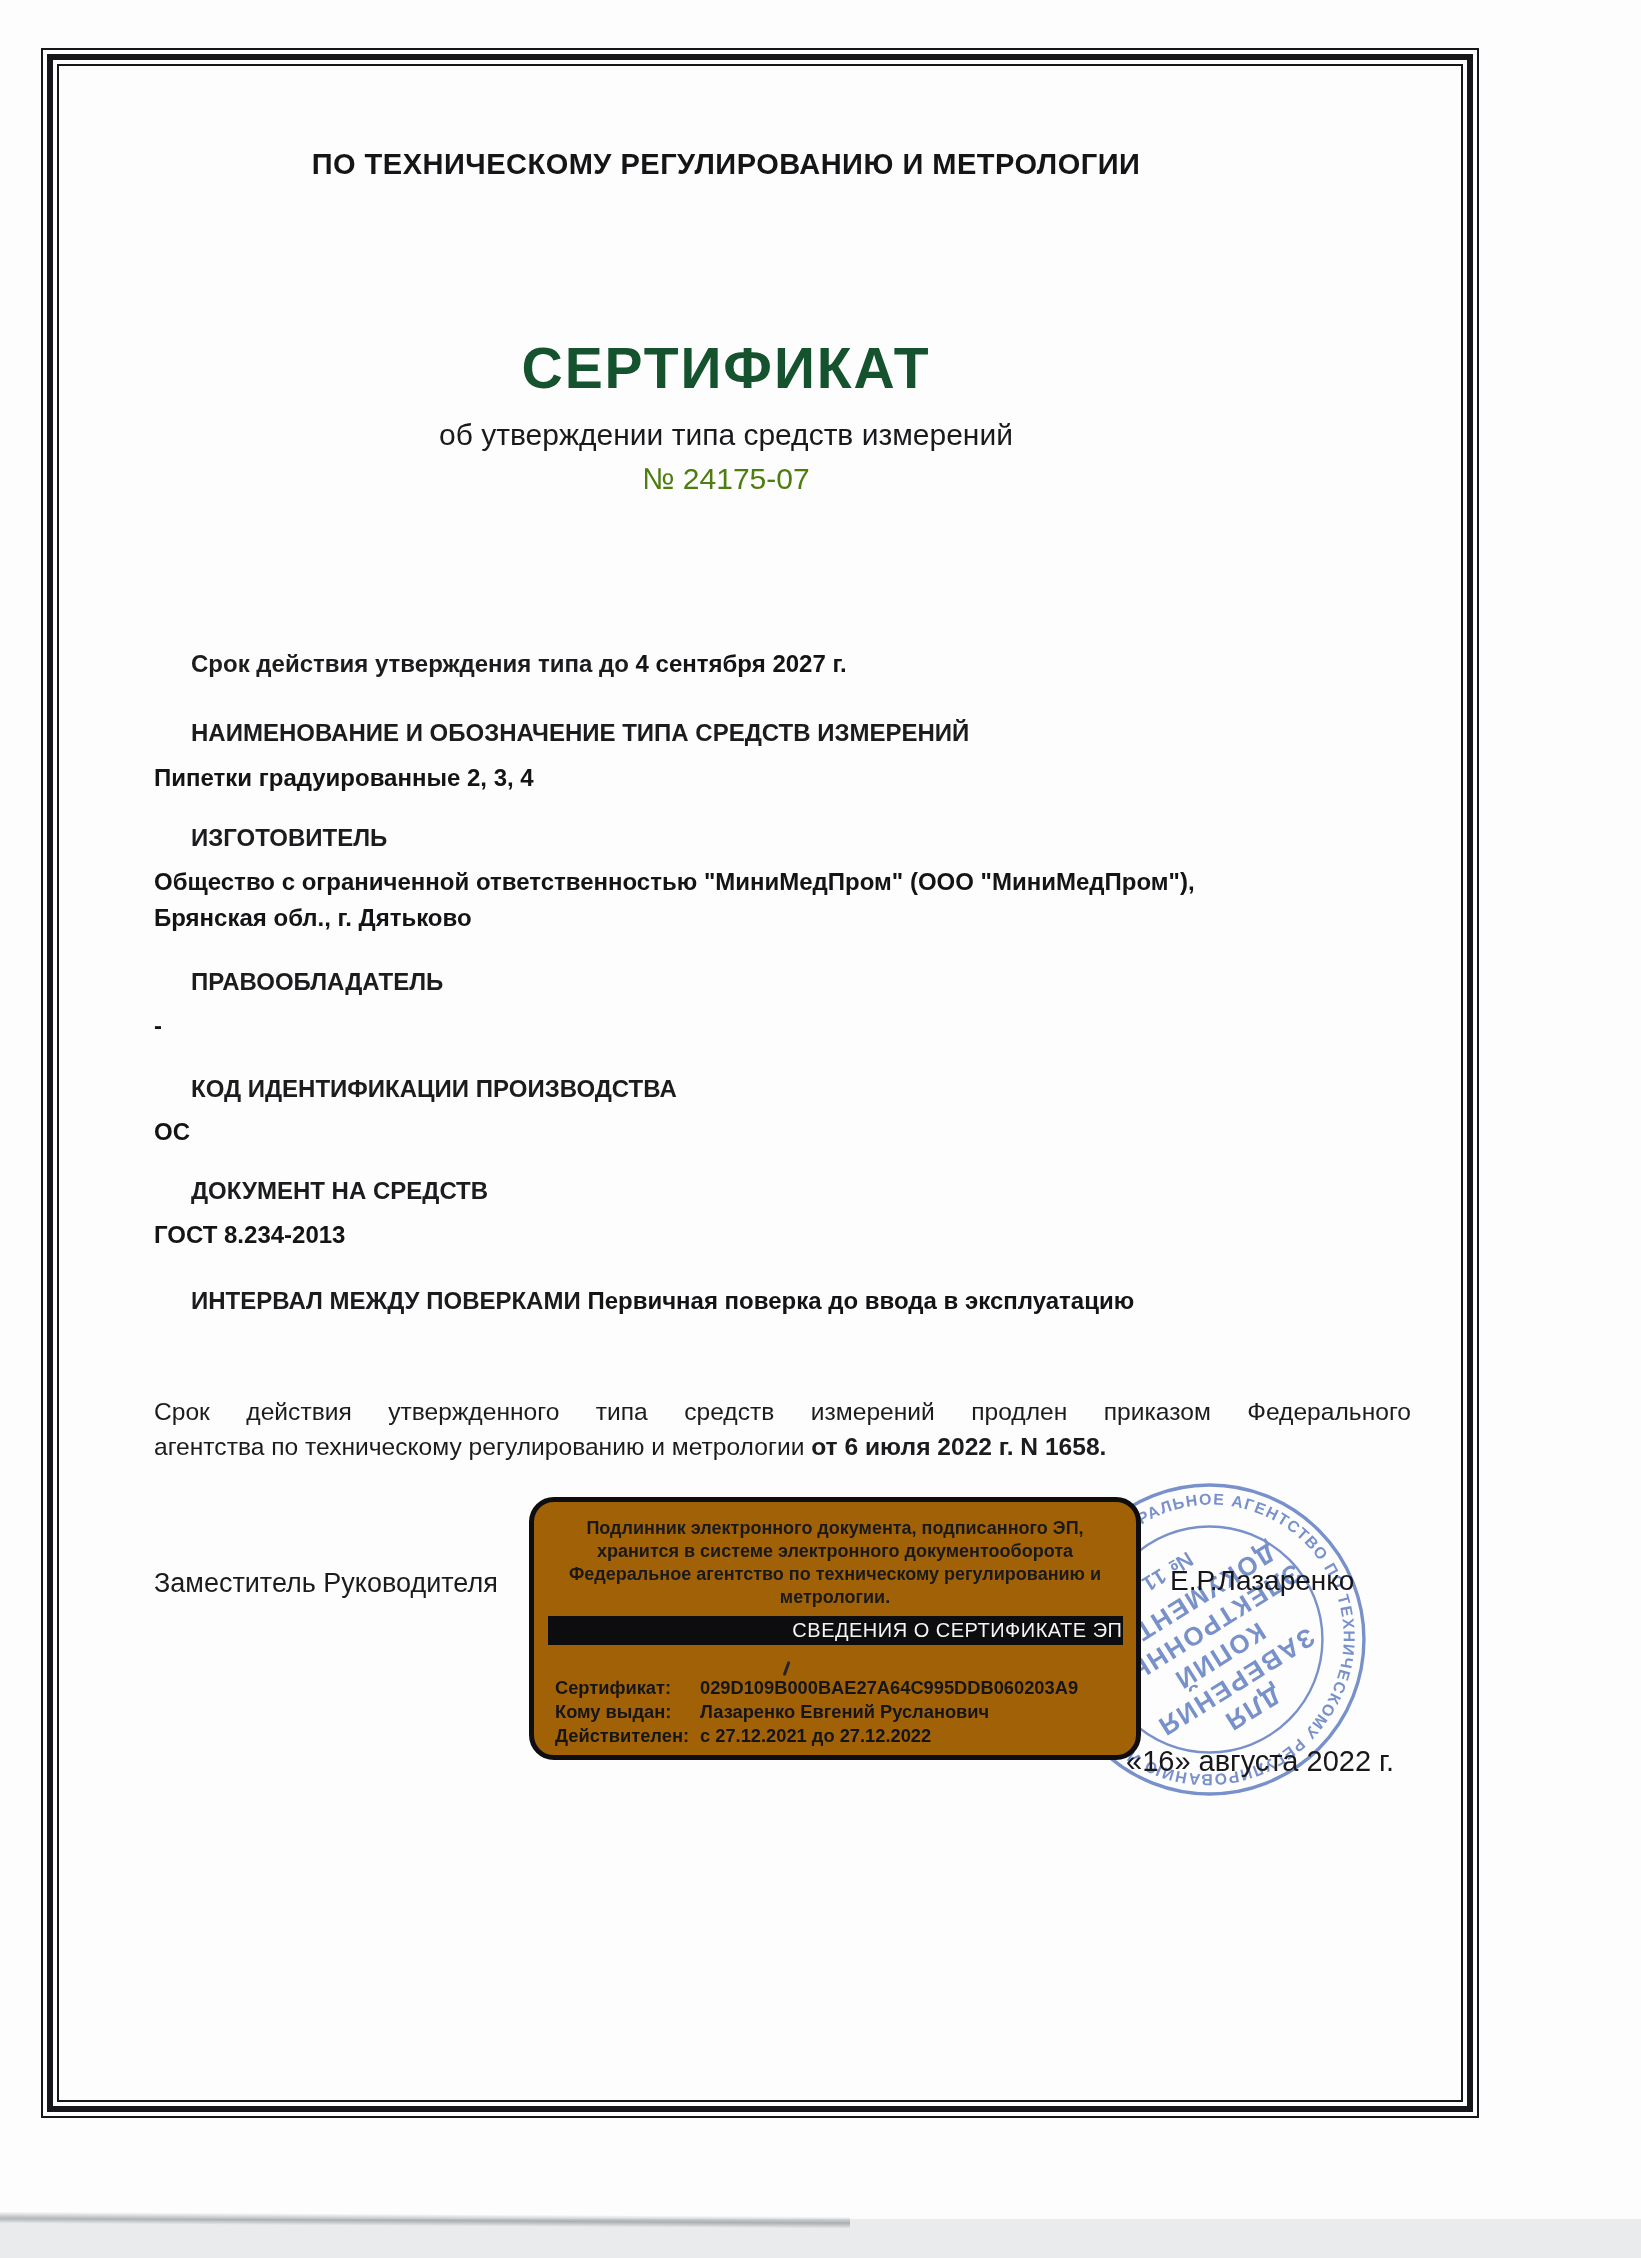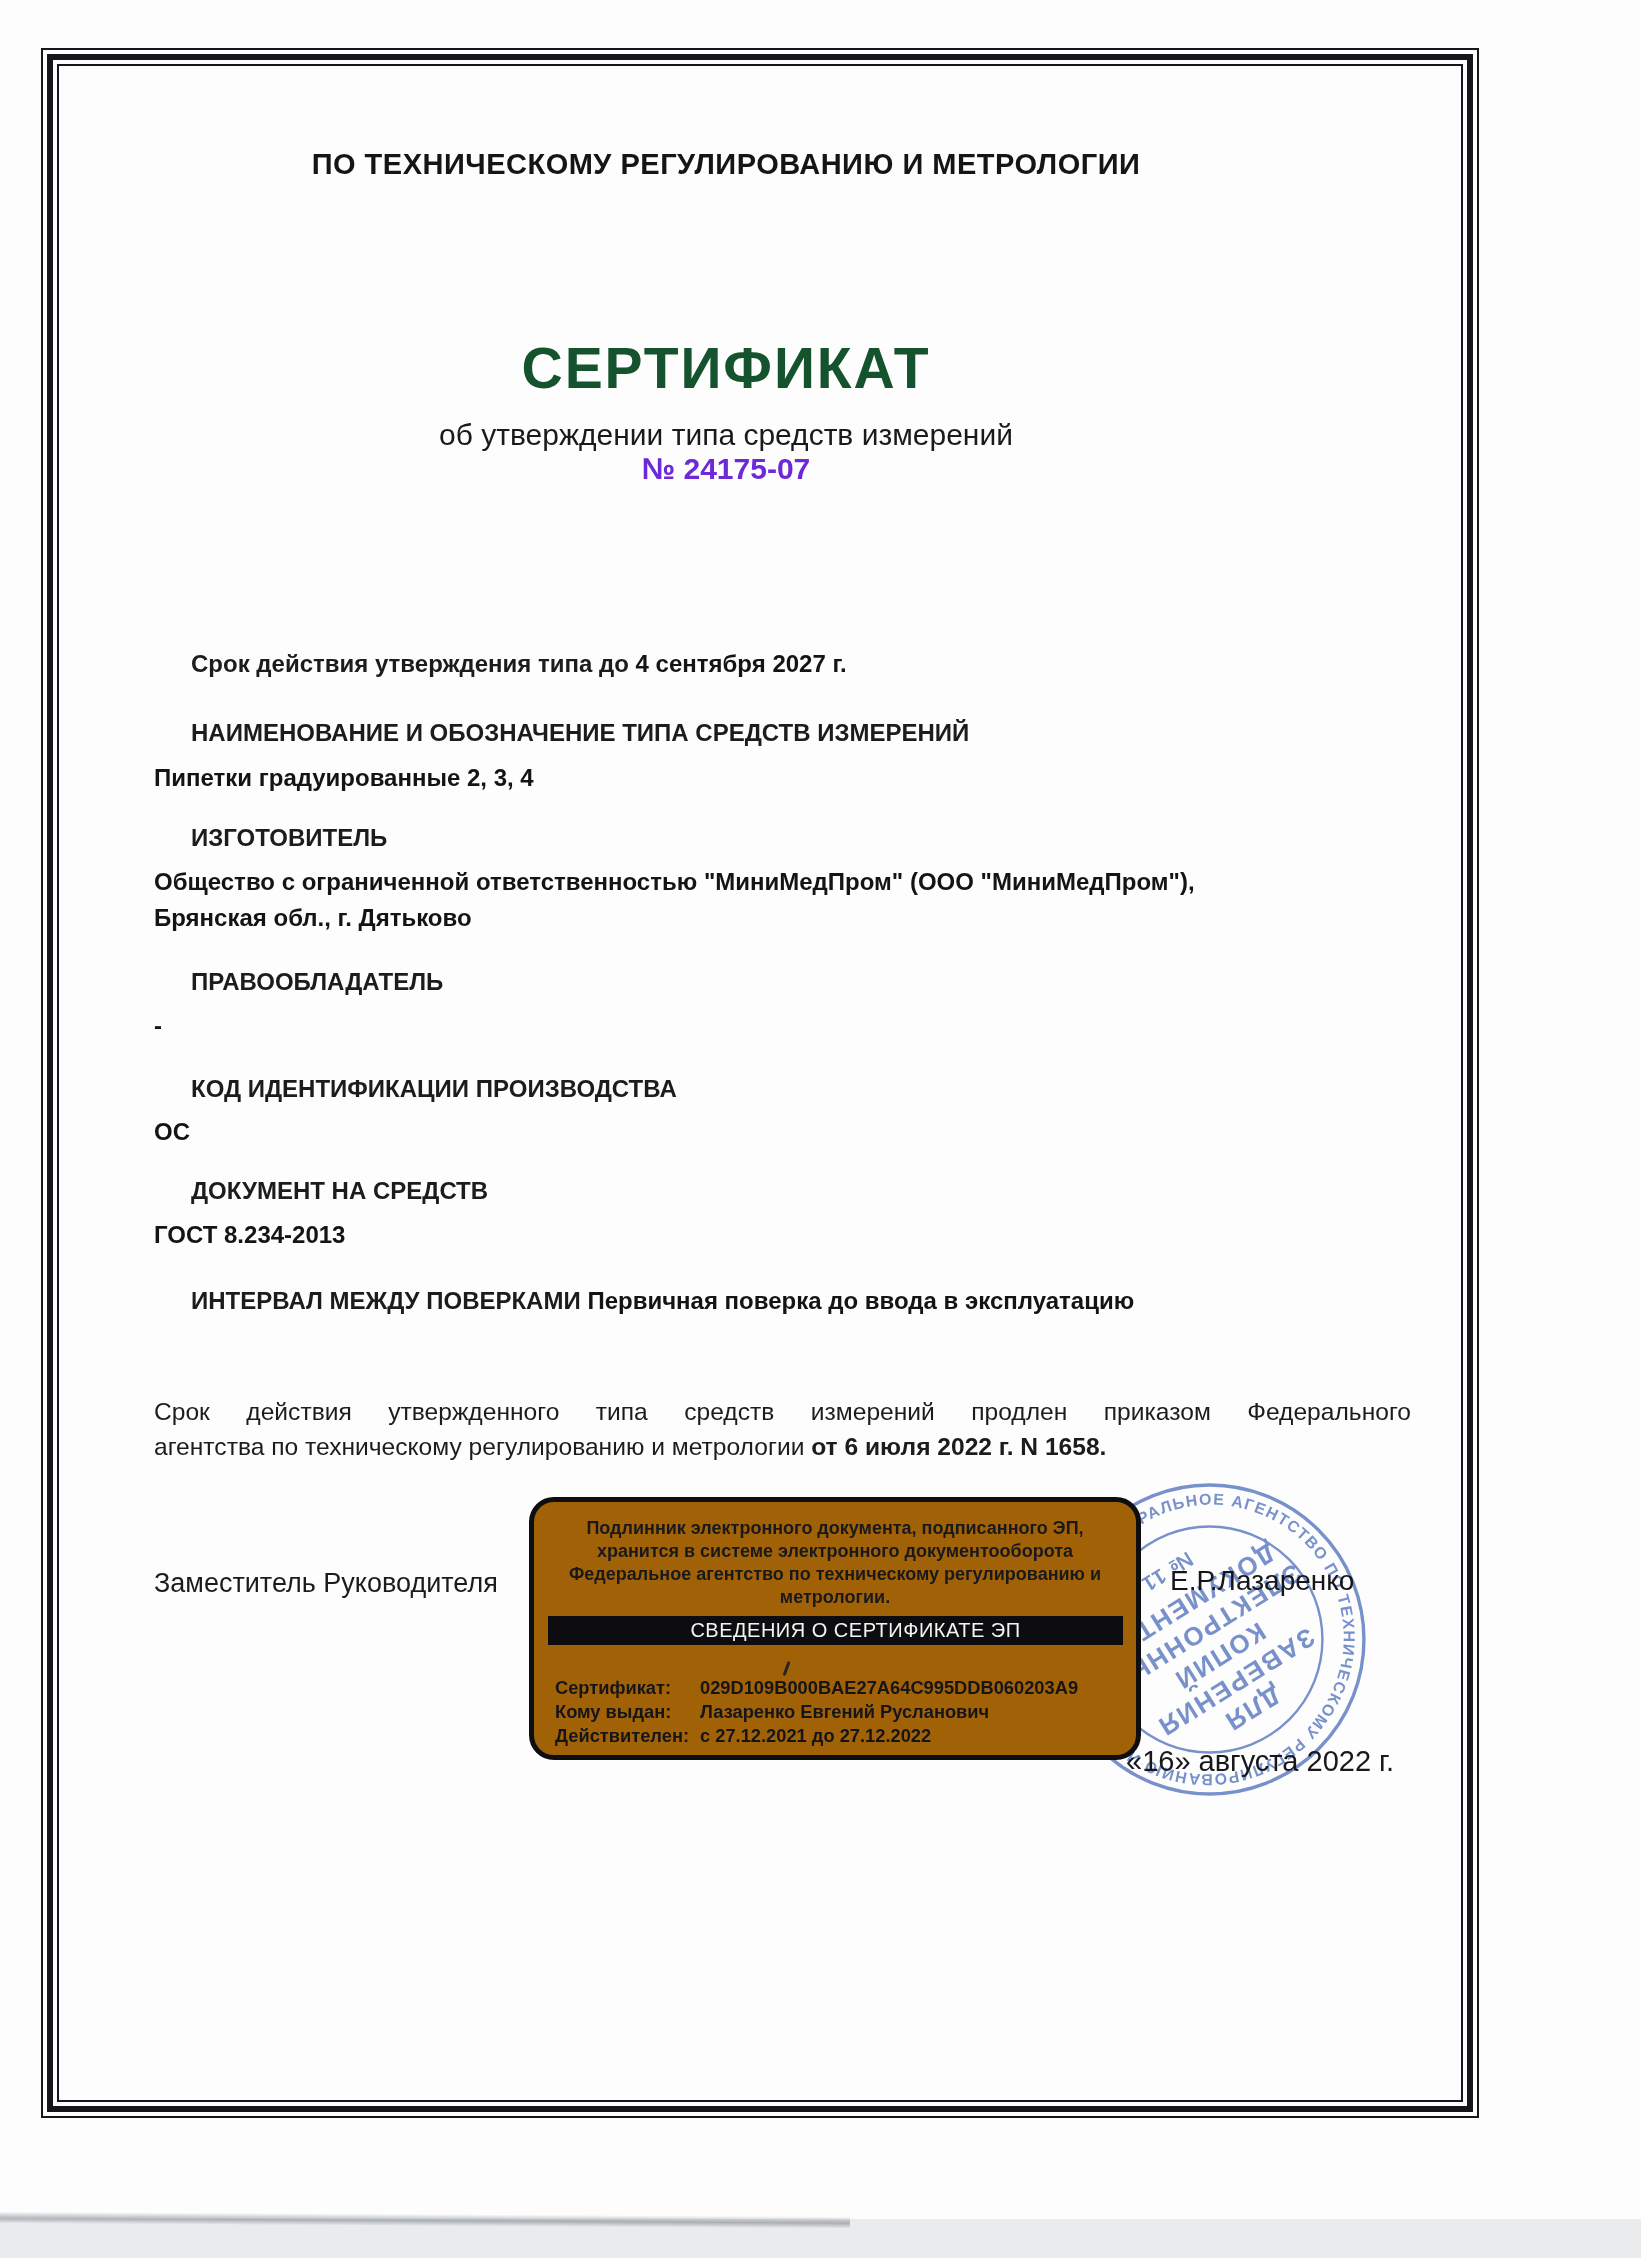--- a/index.html
+++ b/index.html
@@ -12,40 +12,40 @@
   #page{position:absolute;inset:0;}
   .paper{position:absolute;left:0;top:0;width:1641px;height:2219px;background:#fdfdfd;z-index:1;}
   
   .frame{position:absolute;left:41px;top:48px;width:1434px;height:2066px;border:2.9px solid #17171b;z-index:2;}
   .frame-mid{position:absolute;inset:3.9px;border:6.8px solid #17171b;}
   .frame-inner{position:absolute;inset:3.9px;border:2.9px solid #17171b;}
   .band{position:absolute;left:60px;width:1332px;text-align:center;z-index:5;}
   .agency{top:143px;font-size:29px;font-weight:700;line-height:42px;letter-spacing:0.5px;color:#151518;}
   .doc-title{top:335px;font-size:57px;font-weight:700;letter-spacing:1.9px;color:#14532d;}
   .doc-subtitle{top:418px;font-size:30px;font-weight:400;color:#1a1a1d;}
-  .doc-number{top:452px;font-size:30px;font-weight:700;color:#6d28d9;}
+  .doc-number{top:462px;font-size:30px;font-weight:400;color:#4d7c0f;}
   .tblock{position:absolute;left:154px;z-index:5;font-size:24px;line-height:29px;color:#1c1c1f;white-space:nowrap;}
   .lbl{font-weight:700;margin-left:37px;}
   .val{font-weight:700;color:#141417;margin-top:9px;}
   .ext{position:absolute;left:154px;top:1394px;width:1257px;z-index:5;font-size:24.6px;line-height:35px;color:#1c1c1f;}
   .ext .j1{display:block;text-align:justify;text-align-last:justify;white-space:normal;}
   .ext .j2{display:block;text-align:left;}
   .sig-role{position:absolute;left:154px;top:1568px;font-size:27px;z-index:5;white-space:nowrap;}
   .sig-name{position:absolute;left:1170px;top:1565px;font-size:28px;z-index:7;white-space:nowrap;color:#161619;}
   .sig-date{position:absolute;left:1126px;top:1745px;font-size:29px;z-index:7;white-space:nowrap;color:#18181b;}
   
   .ep-box{
     position:absolute;left:529px;top:1497px;width:602px;height:238px;
     background:#a16207;border:5.8px solid #0e0e10;border-radius:25px;z-index:6;
     padding-top:15.4px;
   }
   .ep-desc{font-size:18px;font-weight:700;line-height:23px;text-align:center;color:#19191c;}
   .ep-banner{
     margin:6.8px 13.5px 0 13.5px;height:29px;background:#0d0d0f;color:#f4f4f4;
-    font-size:20px;line-height:29px;text-align:center;letter-spacing:0.5px;padding-left:41px;
+    font-size:20px;line-height:29px;text-align:right;letter-spacing:0.5px;padding-left:41px;
   }
   .ep-rows{margin:31px 0 0 21px;font-size:18.3px;font-weight:700;line-height:24px;color:#151518;}
   .ep-row-label{display:inline-block;min-width:145px;}
   .ep-row-value{font-weight:700;}
   .sig-tick{position:absolute;left:785px;top:1661px;width:2.9px;height:15.4px;background:#242428;border-radius:1.9px;transform:rotate(20deg);z-index:7;}
   
   .seal{position:absolute;left:1029px;top:1459px;width:361px;height:361px;z-index:4;opacity:.82;}
   .scan-bottom{position:absolute;left:0;top:2219px;width:1641px;height:40px;background:#e9ebed;z-index:3;}
   .edge-shadow{position:absolute;left:0;top:2214px;width:850px;height:11.6px;z-index:4;
     background:linear-gradient(to bottom, rgba(110,115,120,0), rgba(110,115,120,.5) 55%, rgba(110,115,120,0));

